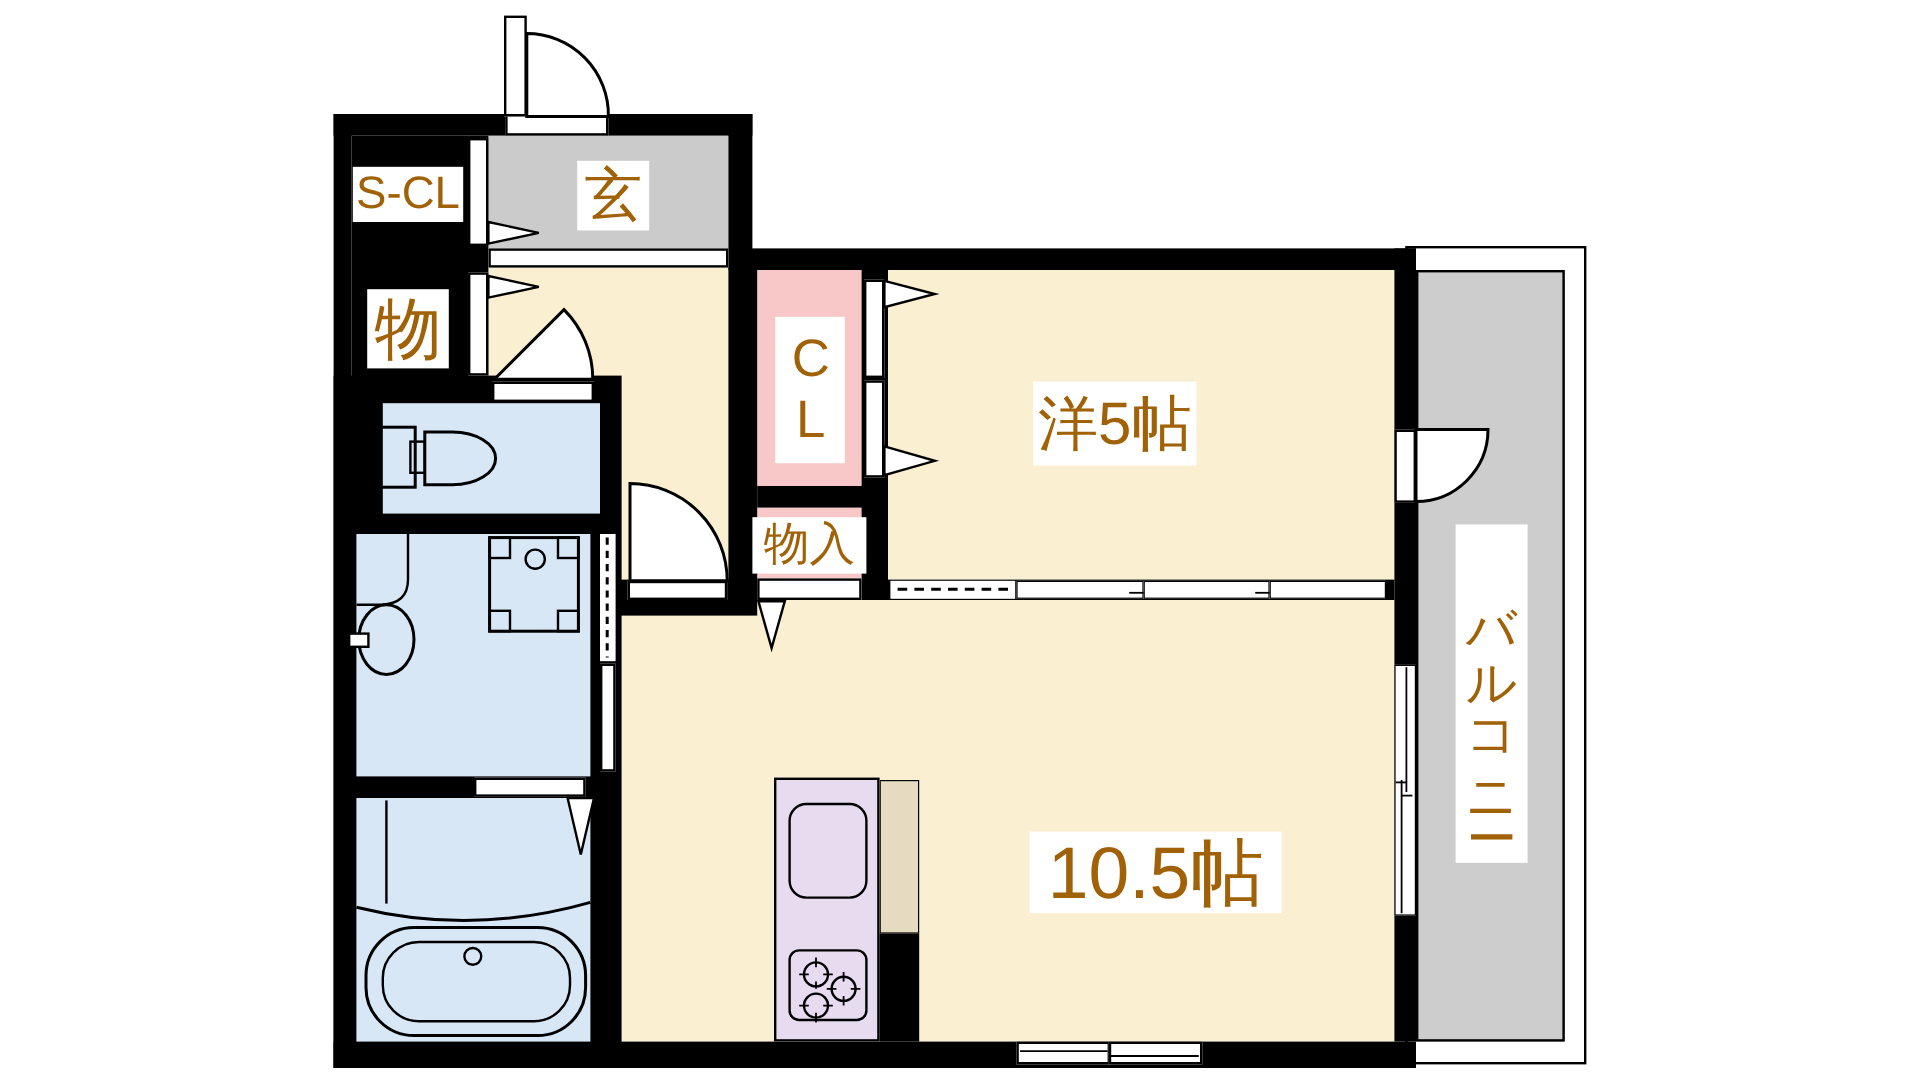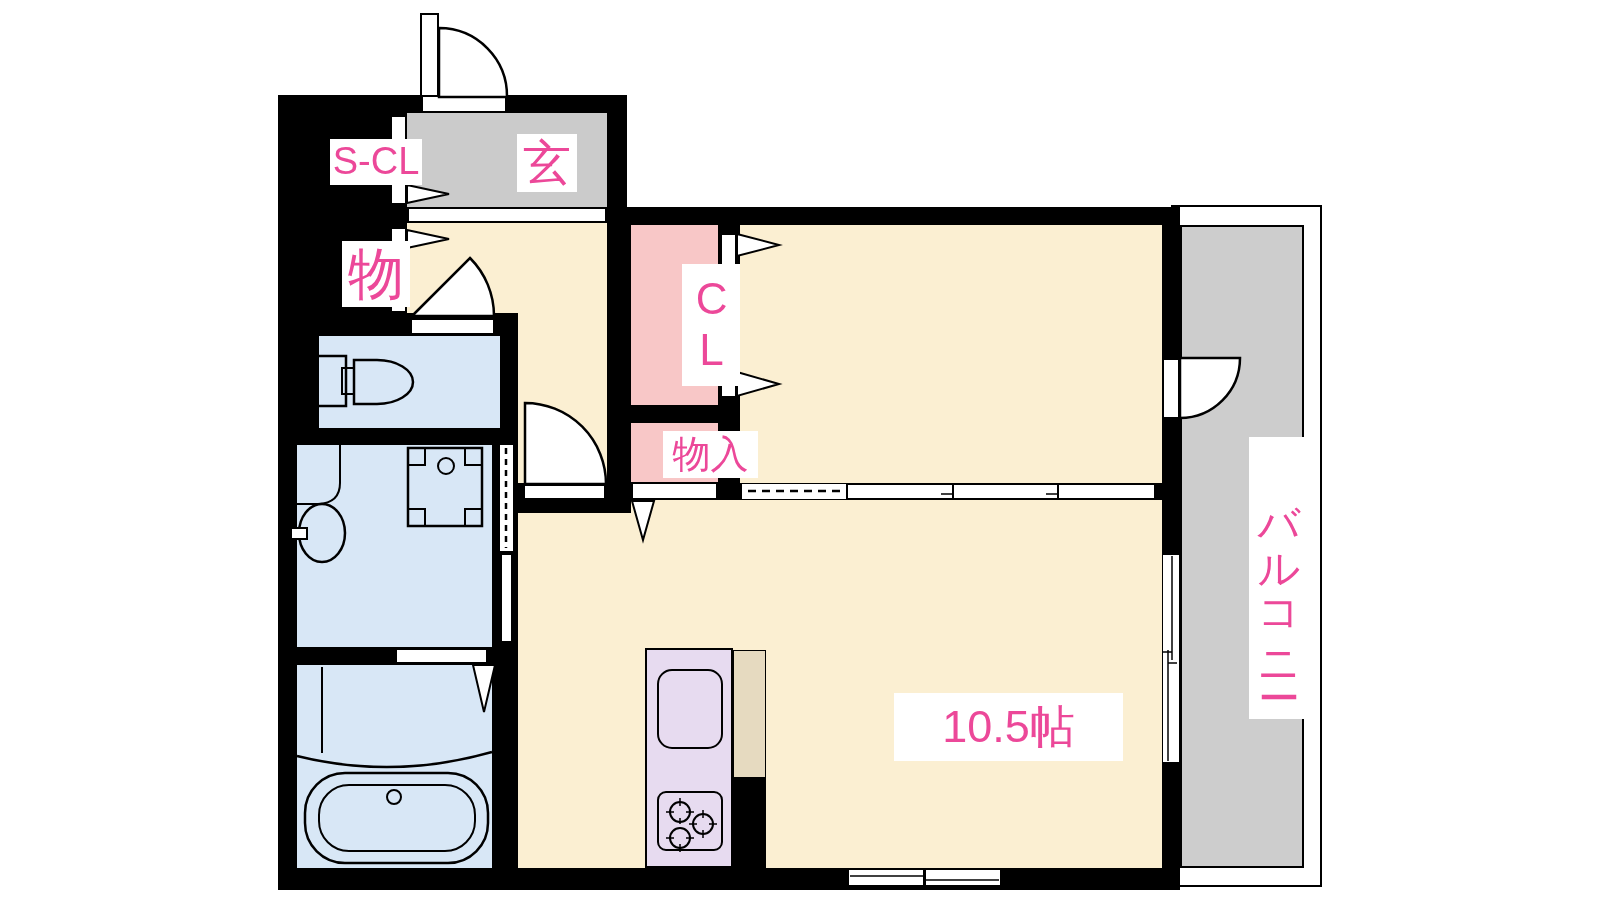--- a/index.html
+++ b/index.html
@@ -4,23 +4,23 @@
 <style>
   html,body{margin:0;padding:0;background:#fff;}
   .canvas{position:relative;width:1600px;height:900px;background:#fff;overflow:hidden;
           font-family:"Liberation Sans","DejaVu Sans",sans-serif;}
   .fill{position:absolute;box-sizing:border-box;z-index:3;}
   .wall{position:absolute;box-sizing:border-box;background:var(--wall,#000);z-index:4;}
   .op{position:absolute;box-sizing:border-box;background:#fff;border:2px solid var(--line,#000);z-index:5;}
   .op.noborder{border:none;}
   .op.thin{border-width:1.5px;}
   .svg-overlay{position:absolute;left:0;top:0;z-index:6;pointer-events:none;}
-  .label{position:absolute;box-sizing:border-box;background:var(--label-bg,#fff);color:#ec4899;
+  .label{position:absolute;box-sizing:border-box;background:var(--label-bg,#fff);color:#a16207;
          display:flex;align-items:center;justify-content:center;z-index:7;line-height:1.05;
-         white-space:nowrap;margin-left:36px;}
+         white-space:nowrap;}
   .label.vert{writing-mode:vertical-rl;text-orientation:upright;letter-spacing:2px;}
   .balcony-frame{position:absolute;box-sizing:border-box;background:#fff;border:2px solid var(--line,#000);z-index:1;}
   .balcony-gray{position:absolute;box-sizing:border-box;background:var(--balcony-gray,#ccc);border:2px solid var(--line,#000);z-index:2;}
   .kitchen{position:absolute;box-sizing:border-box;background:var(--kitchen-lavender,#e7dbf0);border:2px solid var(--line,#000);z-index:5;}
   .tan{position:absolute;box-sizing:border-box;background:var(--counter-tan,#e6dac0);border:1.5px solid var(--line,#000);z-index:5;}
   .kstub{position:absolute;box-sizing:border-box;background:var(--wall,#000);z-index:5;}
 </style>
 </head>
 <body>
 
@@ -136,16 +136,17 @@
     <circle cx="703" cy="824" r="10" fill="none" stroke="#000" stroke-width="2"></circle>
     <circle cx="680" cy="838" r="10" fill="none" stroke="#000" stroke-width="2"></circle>
     <path stroke="#000" stroke-width="1.5" fill="none" d="M680,798 V806 M680,818 V824 M666,812 H674 M686,812 H694 M703,810 V818 M703,830 V838 M689,824 H697 M709,824 H717 M680,844 V852 M666,838 H674 M686,838 H694"></path>
   </svg>
 
   <div class="label" style="left:294px;top:139px;width:92px;height:46px;font-size:38px;">S-CL</div>
   <div class="label" style="left:481px;top:134px;width:60px;height:58px;font-size:48px;">玄</div>
   <div class="label" style="left:306px;top:241px;width:68px;height:66px;font-size:56px;">物</div>
   <div class="label vert" style="left:646px;top:264px;width:58px;height:122px;font-size:44px;">CL</div>
   <div class="label" style="left:627px;top:431px;width:95px;height:47px;font-size:38px;">物入</div>
-  <div class="label" style="left:858px;top:693px;width:229px;height:68px;font-size:45px;">10.5帖</div>
+  <div class="label" style="left:861px;top:318px;width:136px;height:70px;font-size:50px;">洋5帖</div>
+  <div class="label" style="left:858px;top:693px;width:210px;height:68px;font-size:61px;">10.5帖</div>
   <div class="label vert" style="left:1213px;top:437px;width:60px;height:282px;font-size:42px;">バルコニー</div>
 
 </div>
 
 </body></html>

